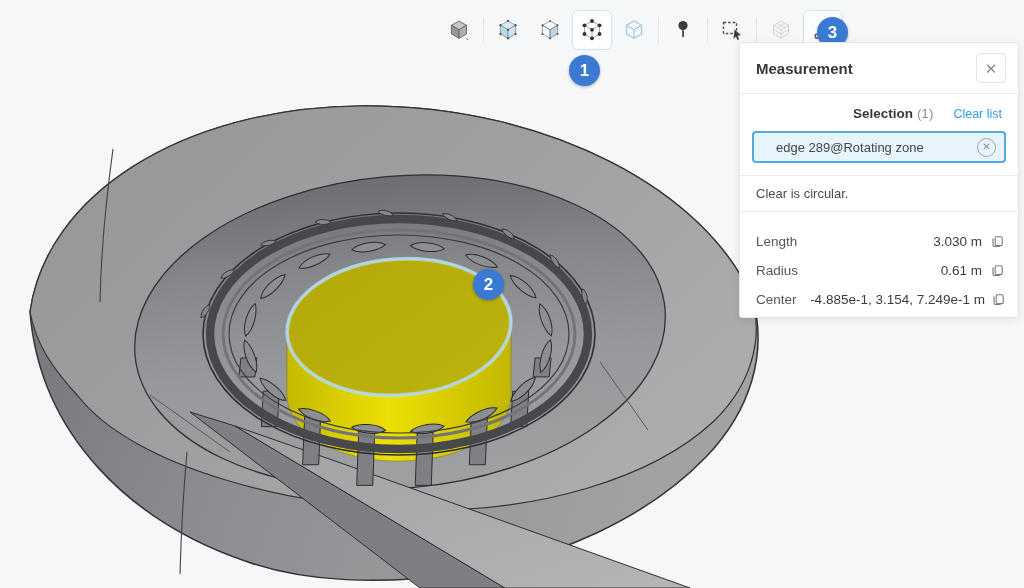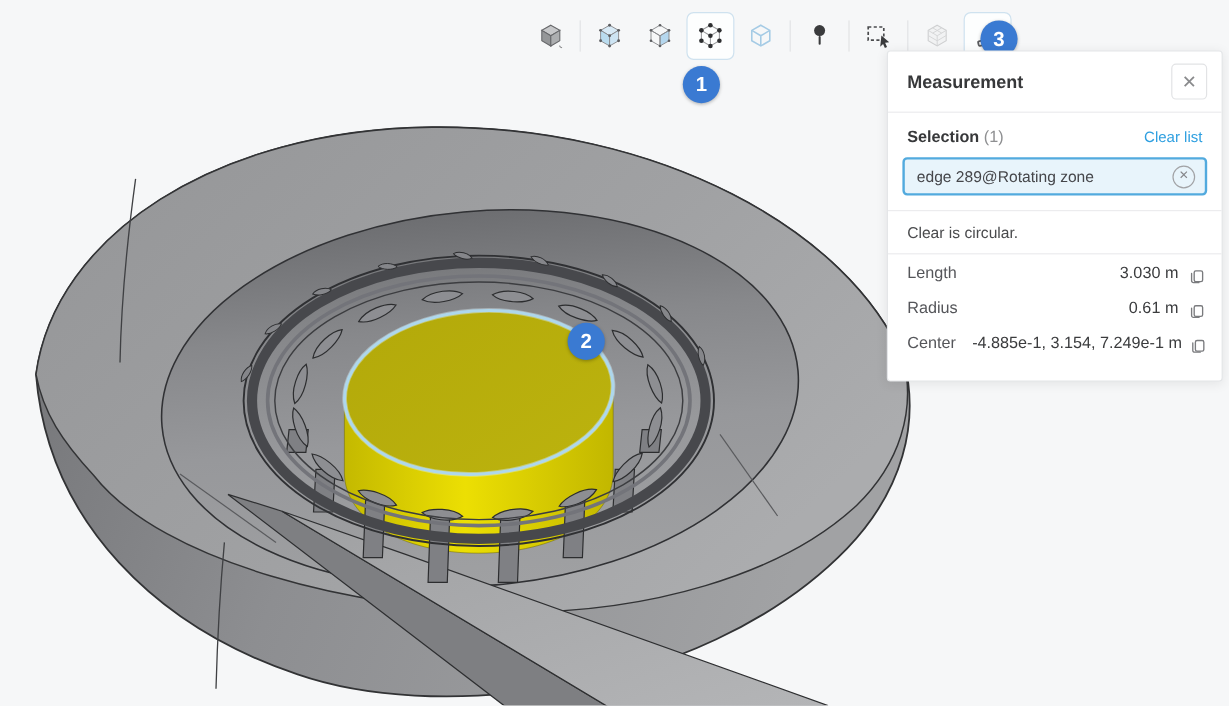--- a/index.html
+++ b/index.html
@@ -31,36 +31,36 @@
   #panel { position:absolute; left:739px; top:42px; width:280px; background:#ffffff;
     border:1px solid #e4e6e8; border-radius:3px; box-shadow:0 2px 10px rgba(0,0,0,.08);
     z-index:7; }
   .panel-header { display:flex; align-items:center; justify-content:space-between;
     padding:10px 12px 10px 16px; }
   .panel-title { font-size:15px; font-weight:bold; color:#37383a; }
   .close-btn { width:30px; height:30px; border:1px solid #e2e3e5; border-radius:4px;
     background:#fff; color:#8a8b8d; font-size:15px; line-height:1; cursor:pointer;
     display:flex; align-items:center; justify-content:center; }
   .divider { height:1px; background:#ececee; }
-  .sel-row { display:flex; align-items:baseline; justify-content:space-between;
-    padding:12px 16px 6px 16px;gap:12px; }
+  .sel-row { display:flex; align-items:baseline; justify-content:flex-end;
+    padding:12px 16px 6px 16px; }
   .sel-label { font-size:13.5px; color:#37383a; }
   .sel-label b { font-weight:bold; }
   .sel-count { font-weight:normal; color:#8e8f91; }
   .clear-link { font-size:12.5px; color:var(--link-blue,#2e9fe0); cursor:pointer;margin-left:20px; }
   .chip { margin:4px 12px 12px 12px; height:32px; display:flex; align-items:center;
     background:var(--chip-bg,#e8f4fb); border:2px solid var(--chip-border,#52aade);
-    border-radius:4px; padding:0 8px 0 10px; }
+    border-radius:4px; padding:0 8px 0 22px; }
   .chip-text { flex:1; font-size:13px; color:#45464a; white-space:nowrap; overflow:hidden; }
   .chip-x { width:19px; height:19px; border:1.4px solid #a2a3a6; border-radius:50%;
     color:#85868a; font-size:10px; line-height:1; display:flex; align-items:center;
     justify-content:center; cursor:pointer; background:transparent; }
   .note { padding:10px 16px; font-size:13px; color:#4a4b4d; }
   .rows { padding:8px 12px 10px 16px; }
-  .m-row { display:flex; align-items:flex-start; height:29px; }
+  .m-row { display:flex; align-items:flex-end; height:29px; }
   .m-label { width:72px; font-size:13.5px; color:#55565a; }
   .m-value { flex:1; text-align:right; font-size:13.5px; color:#3b3c3e; white-space:nowrap; }
   .copy-btn { margin-left:6px; width:18px; height:18px; border:none; background:transparent;
     cursor:pointer; display:flex; align-items:center; justify-content:center; padding:0; }
 </style>
 </head>
 <body>
 
 <div id="app">
 

